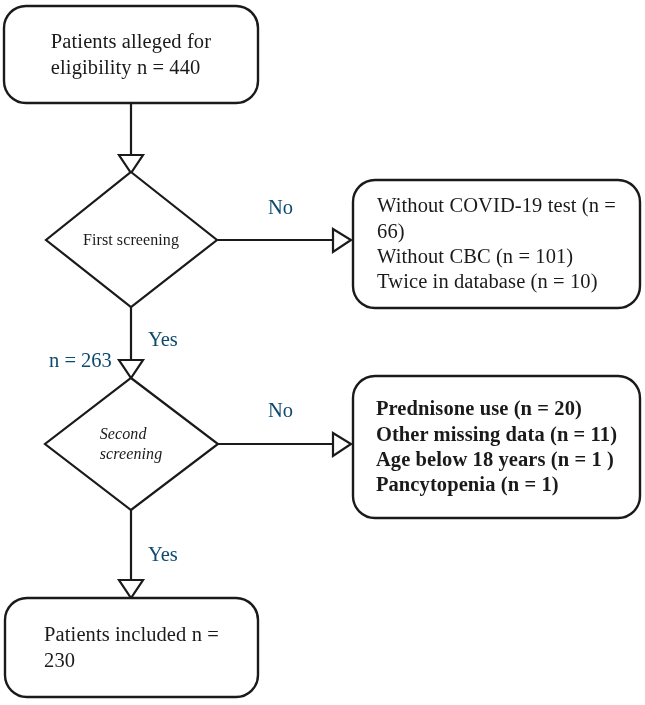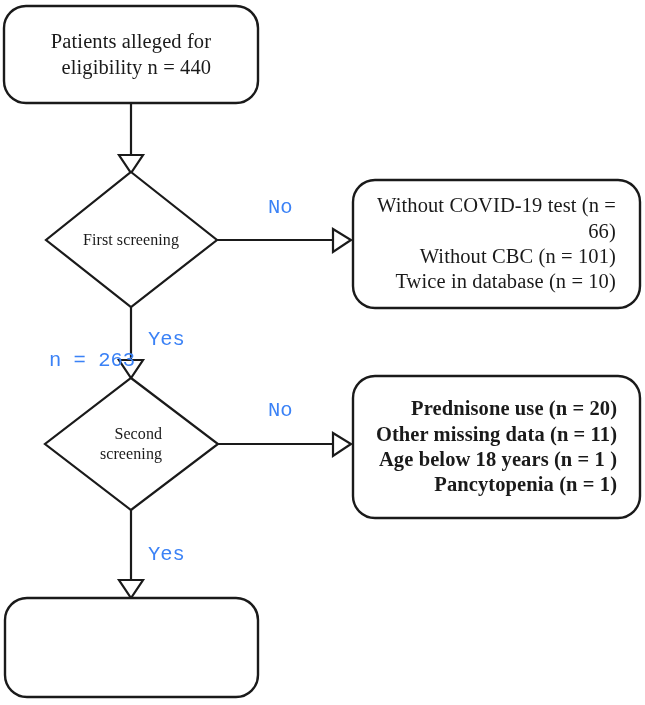--- a/index.html
+++ b/index.html
@@ -42,33 +42,33 @@
     fill: #ffffff;
     stroke: #1a1a1a;
     stroke-width: 2.2;
     stroke-linejoin: miter;
   }
   .node-text {
     position: absolute;
     display: flex;
     align-items: center;
     justify-content: center;
-    text-align: right;
+    text-align: left;
     color: #1a1a1a;
     font-family: "Liberation Serif", "DejaVu Serif", serif;
     line-height: 1.24;
     white-space: pre-line;
     letter-spacing: 0.1px;
   }
   .box-text { font-size: 20.5px; }
   .diamond-text { font-size: 16px; }
   .edge-label {
     position: absolute;
-    color: #3b82f6;
-    font-family: Liberation Mono, monospace;
+    color: #0c4a6e;
+    font-family: Liberation Serif, serif;
     font-size: 20.5px;
     white-space: nowrap;
   }
 </style>
 </head>
 <body>
 
 <div id="flowchart-root">
 
   <svg class="chart-canvas" viewBox="0 0 645 705">
@@ -104,28 +104,30 @@
   <div class="node-text box-text" style="left:14px; top:6px; width:234px; height:97px;">Patients alleged for
 eligibility n = 440</div>
 
   <div class="node-text diamond-text" style="left:31px; top:218px; width:200px; height:44px;">First screening</div>
 
   <div class="node-text box-text" style="left:357px; top:180px; width:279px; height:128px;">Without COVID-19 test (n =
 66)
 Without CBC (n = 101)
 Twice in database (n = 10)</div>
 
-  <div class="node-text diamond-text" style="left:51px; top:408px; width:160px; height:72px;">Second
+  <div class="node-text diamond-text" style="left:51px; top:408px; width:160px; height:72px;font-style:italic;">Second
 screening</div>
 
   <div class="node-text box-text" style="left:357px; top:376px; width:279px; height:142px;font-weight:bold;">Prednisone use (n = 20)
 Other missing data (n = 11)
 Age below 18 years (n = 1 )
 Pancytopenia (n = 1)</div>
 
+  <div class="node-text box-text" style="left:15px; top:598px; width:233px; height:99px;">Patients included n =
+230</div>
 
   <div class="edge-label" style="left:268px; top:196px;">No</div>
 
   <div class="edge-label" style="left:49px; top:328px;margin-top:21px;">n = 263</div>
 
   <div class="edge-label" style="left:148px; top:328px;">Yes</div>
 
   <div class="edge-label" style="left:268px; top:399px;">No</div>
 
   <div class="edge-label" style="left:148px; top:543px;">Yes</div>

